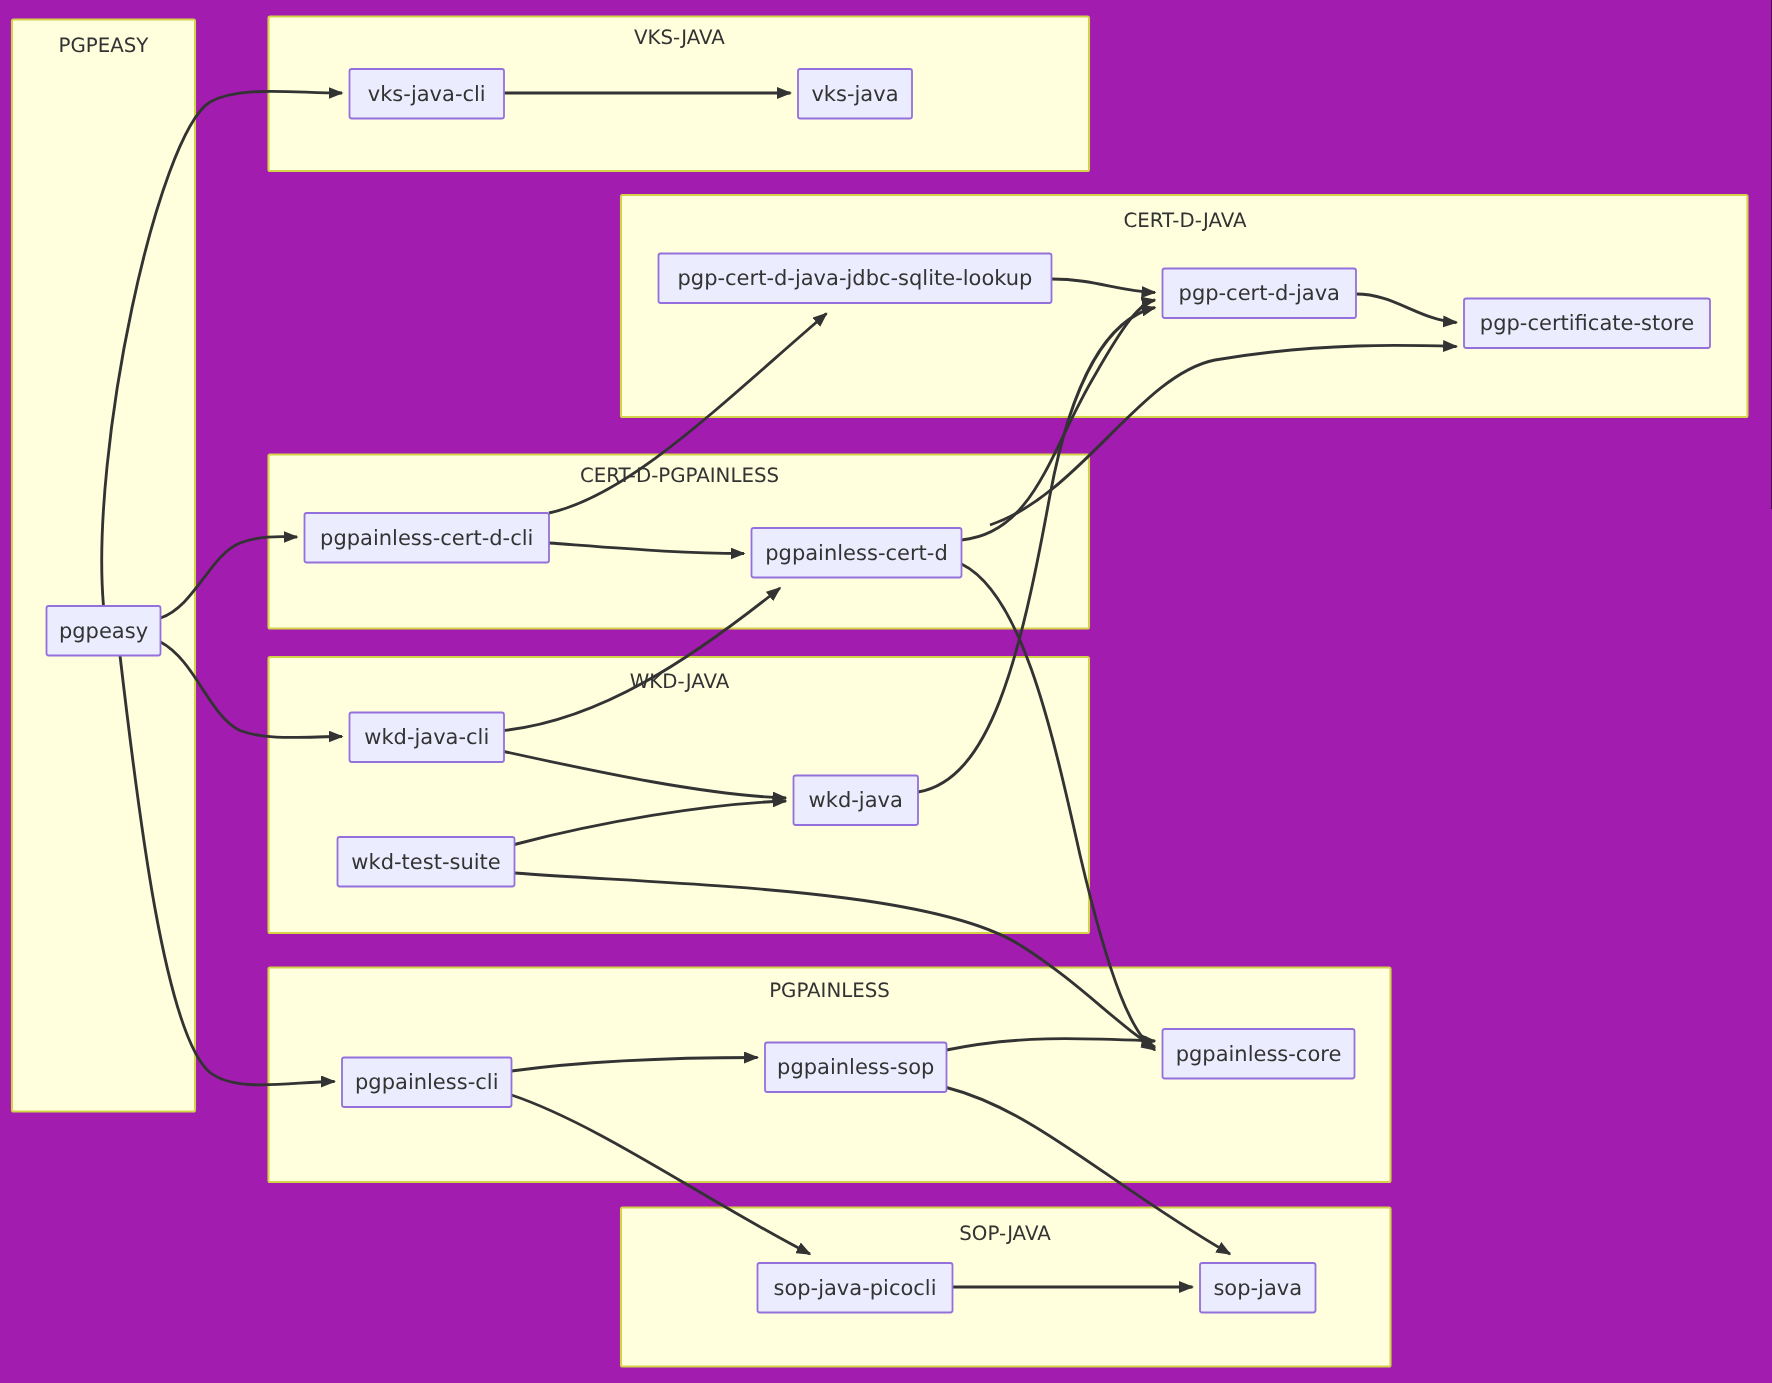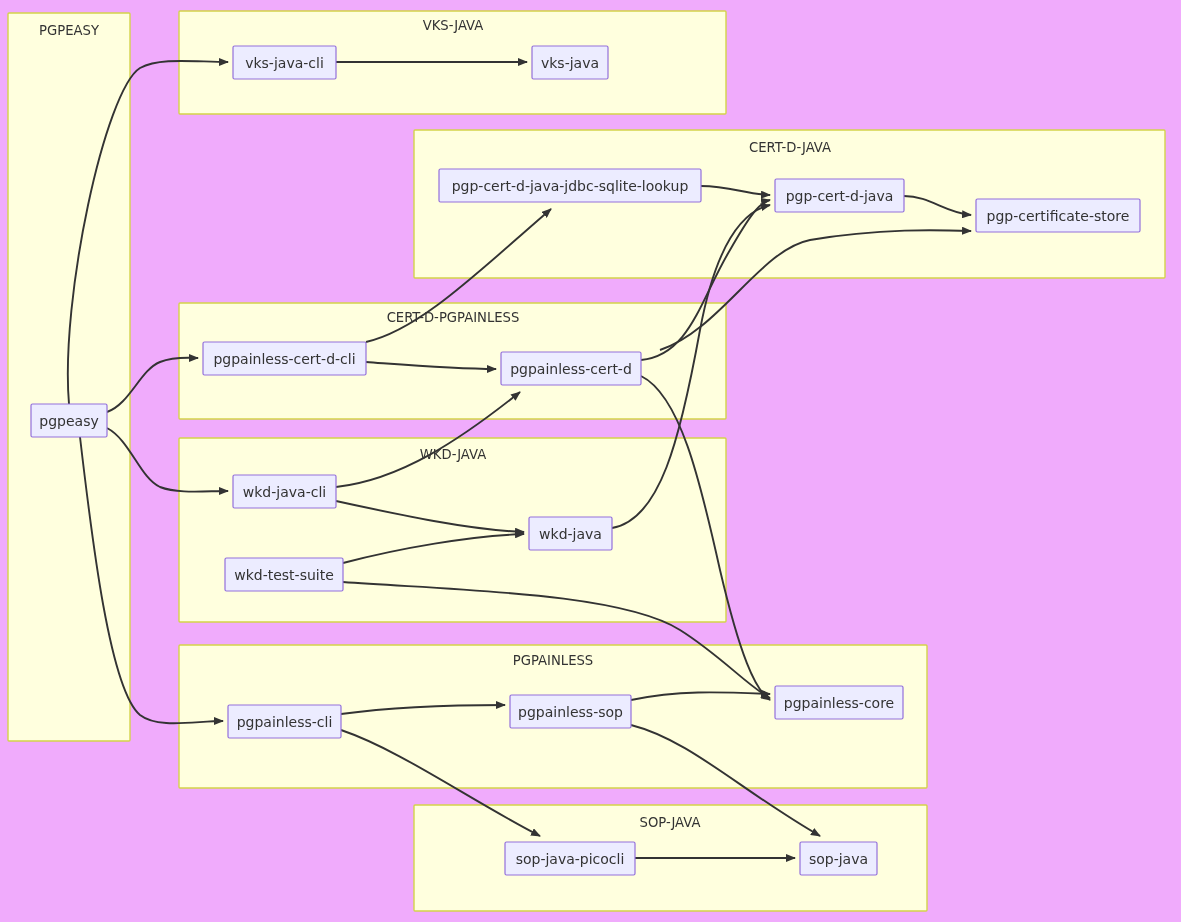--- a/index.html
+++ b/index.html
@@ -1,19 +1,19 @@
 <!DOCTYPE html>
 <html><head>
 <meta charset="utf-8">
 <style>
   html,body{margin:0;padding:0;background:#000;}
   #canvas{
     position:relative;
     width:1181px;height:922px;
-    background:#f0abfc;
+    background:#a21caf;
     overflow:hidden;
     font-family:"DejaVu Sans","Liberation Sans",sans-serif;
   }
   svg.layer{position:absolute;left:0;top:0;width:1181px;height:922px;}
   .cluster-rect{ fill:#ffffde; stroke:#d3d34a; stroke-width:1.4px; }
   .cluster-label{
     fill:#333333; font-size:13.2px;
     font-family:"DejaVu Sans","Liberation Sans",sans-serif;
     text-anchor:middle; dominant-baseline:middle;
   }

